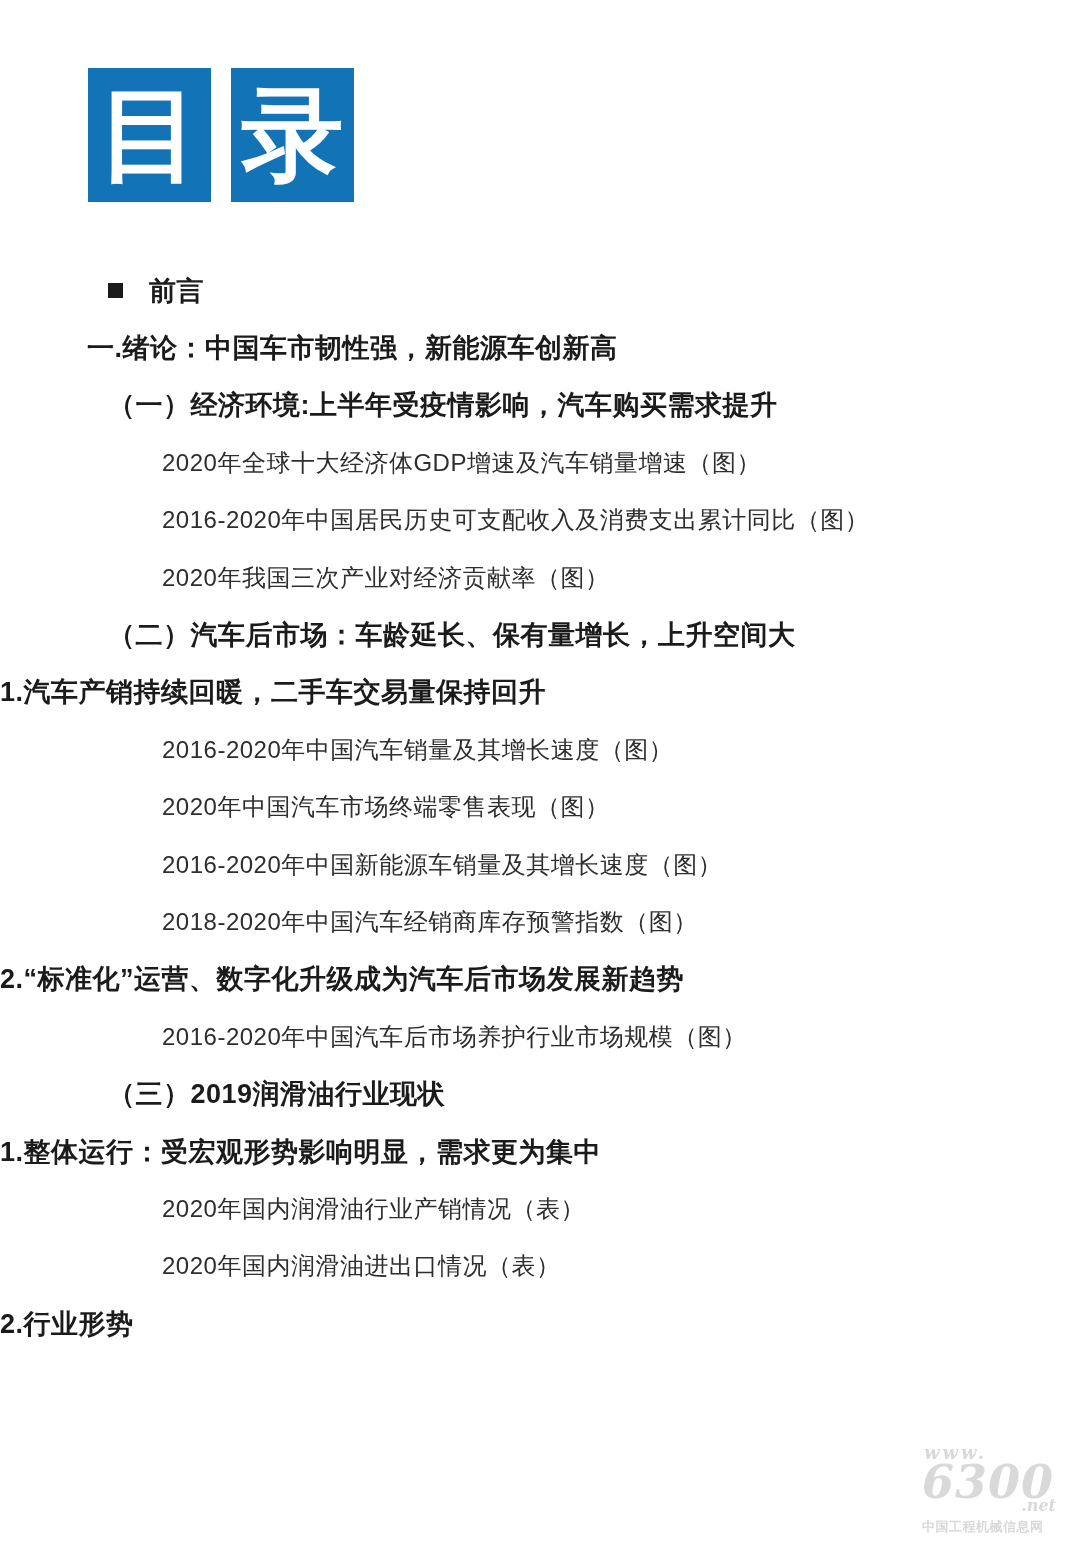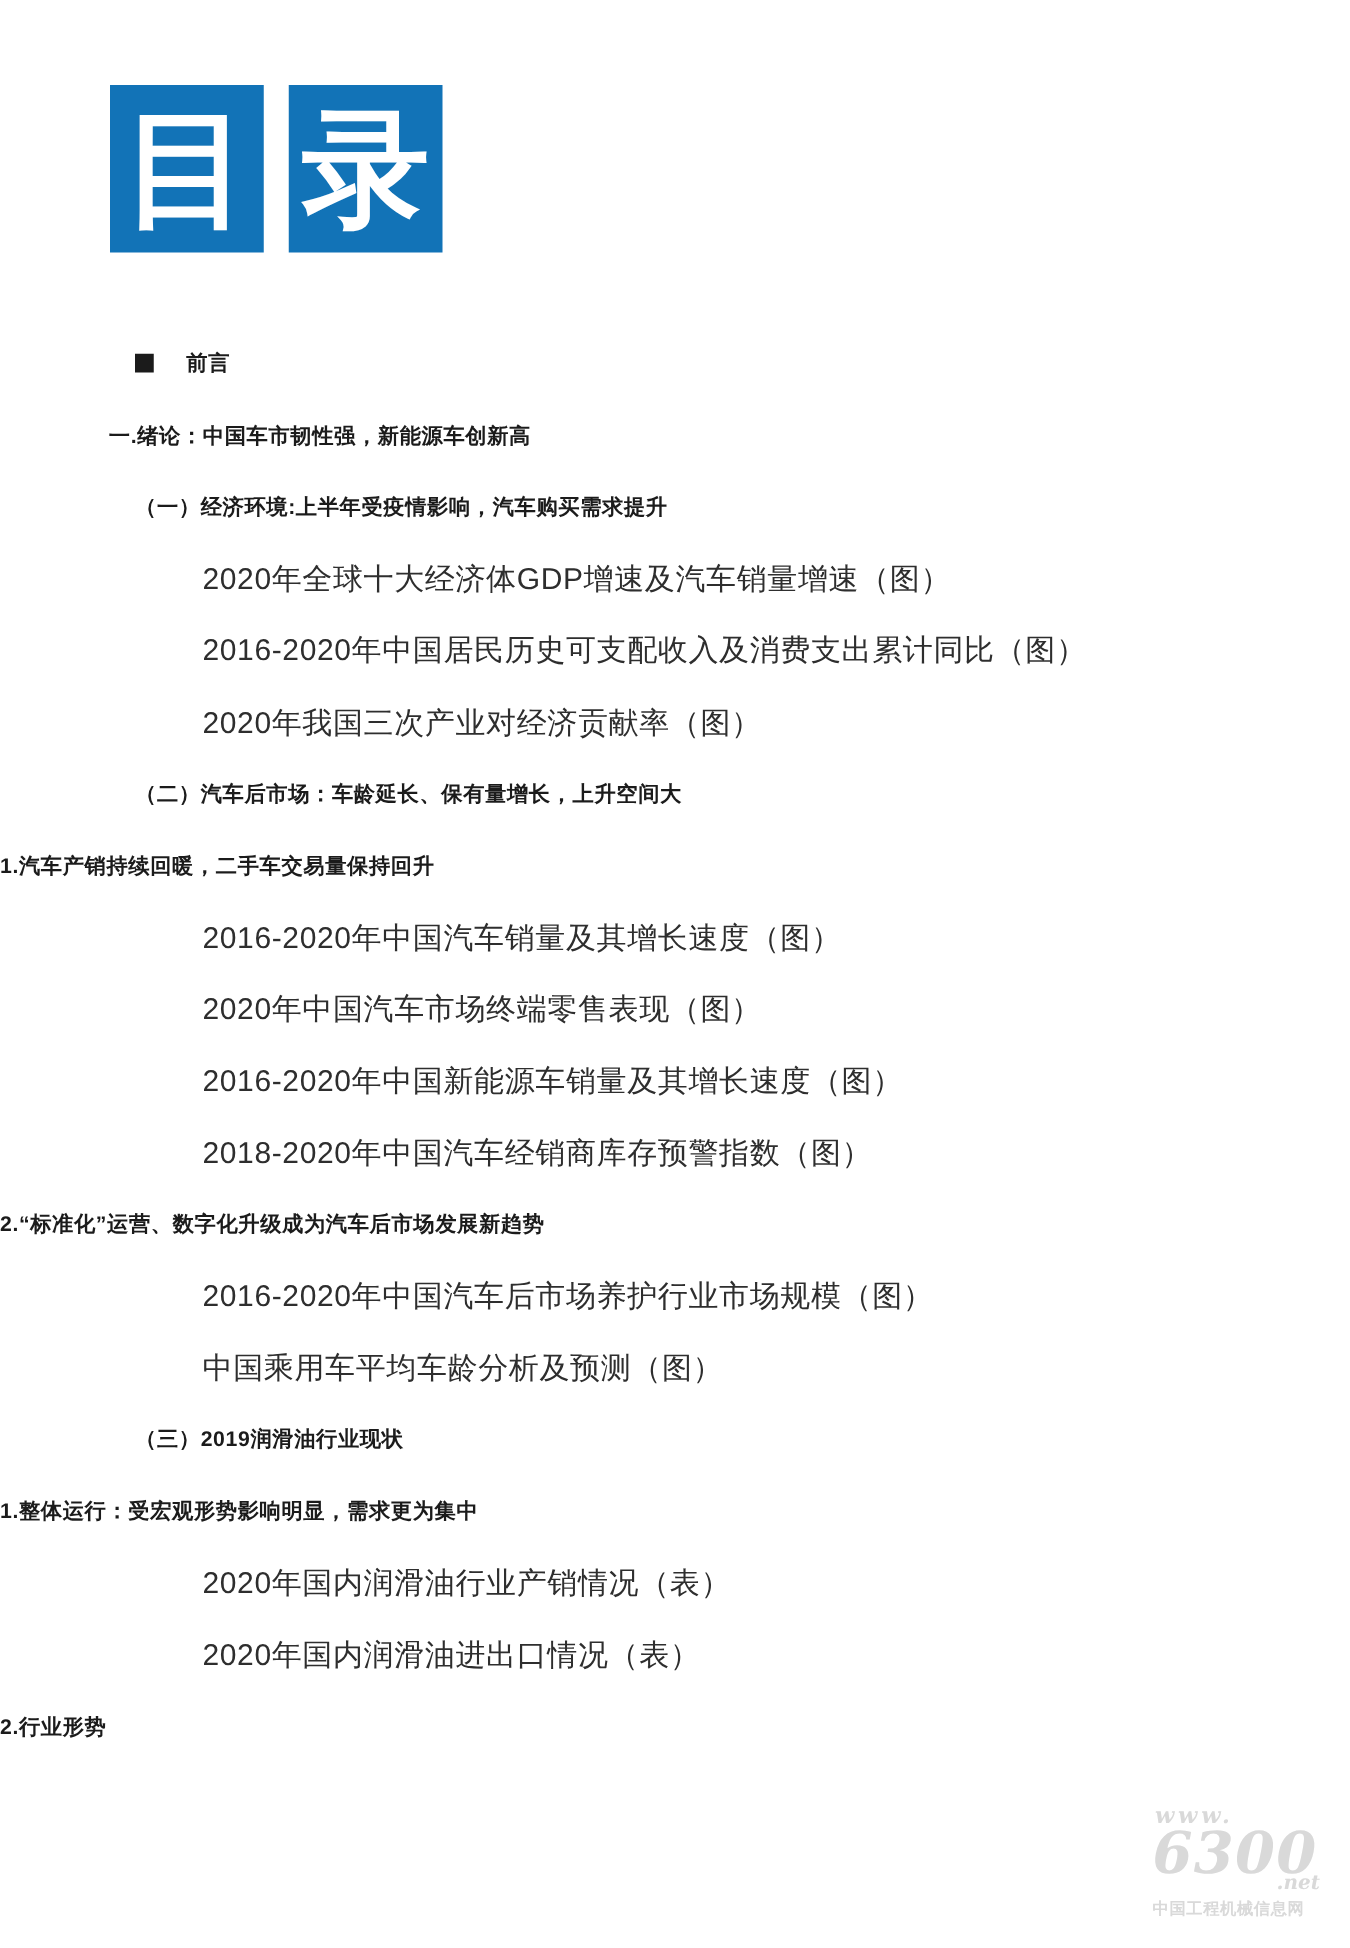--- a/index.html
+++ b/index.html
@@ -43,21 +43,21 @@
     height: 57.4px;
     display: flex;
     align-items: center;
     font-size: 24px;
     color: var(--text-regular, #2e2e2e);
     letter-spacing: 0.5px;
     white-space: nowrap;
   }
   .toc-row.bold {
     font-weight: bold;
-    font-size: 17px;
+    font-size: 27px;
     color: var(--text-primary, #1b1b1b);
   }
   .lv-bullet { padding-left: 108px; }
   .lv-0 { padding-left: 87px; }
   .lv-1 { padding-left: 108px; }
   .lv-2 { }
   .lv-3 { padding-left: 162px; }
   .bullet {
     width: 15px;
     height: 15px;
@@ -166,24 +166,20 @@
     <span class="toc-text">2018-2020年中国汽车经销商库存预警指数（图）</span>
   </div>
     <div class="toc-row lv-2 bold">
 
     <span class="toc-text">2.“标准化”运营、数字化升级成为汽车后市场发展新趋势</span>
   </div>
     <div class="toc-row lv-3">
 
     <span class="toc-text">2016-2020年中国汽车后市场养护行业市场规模（图）</span>
   </div>
-    <div class="toc-row lv-3">
-
-    <span class="toc-text">中国乘用车平均车龄分析及预测（图）</span>
-  </div>
     <div class="toc-row lv-1 bold">
 
     <span class="toc-text">（三）2019润滑油行业现状</span>
   </div>
     <div class="toc-row lv-2 bold">
 
     <span class="toc-text">1.整体运行：受宏观形势影响明显，需求更为集中</span>
   </div>
     <div class="toc-row lv-3">
 

